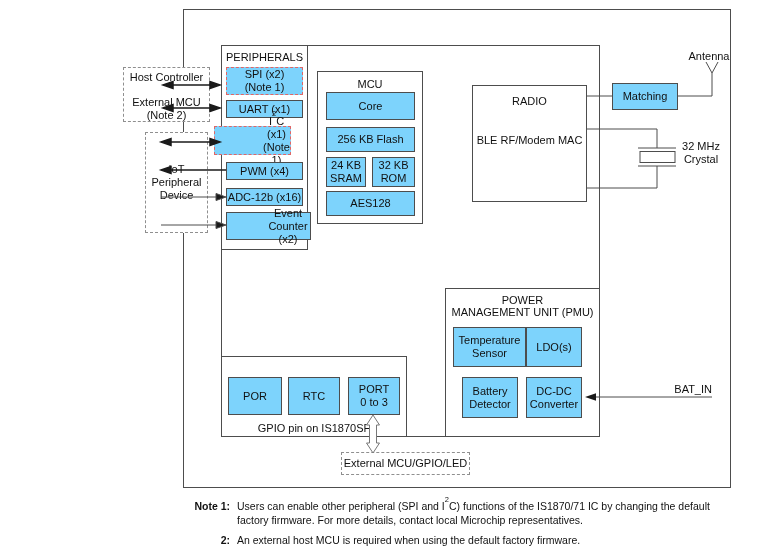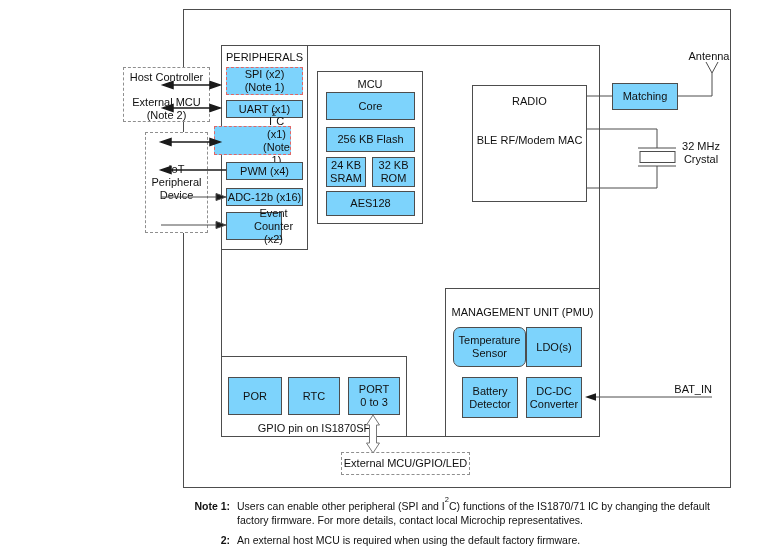--- a/index.html
+++ b/index.html
@@ -59,21 +59,21 @@
 <div class="box red-dashed" style="left:214px;top:126px;width:77px;height:29px;padding-left:48px;">
   <div><span>I</span><sup class="s2">2</sup><span>C (x1)</span></div>
   <div>(Note 1)</div>
 </div>
 <div class="box" style="left:226px;top:162px;width:77px;height:18px;">
   <div>PWM (x4)</div>
 </div>
 <div class="box" style="left:226px;top:188px;width:77px;height:18px;">
   <div style="white-space:nowrap;">ADC-12b (x16)</div>
 </div>
-<div class="box" style="left:226px;top:212px;width:56px;height:28px;padding-left:39px;">
+<div class="box" style="left:226px;top:212px;width:85px;height:28px;padding-left:39px;">
   <div>Event</div>
   <div>Counter (x2)</div>
 </div>
 
 <div class="frame" style="left:317px;top:71px;width:106px;height:153px;">
   <div class="paneltitle" style="top:6px;">MCU</div>
 </div>
 <div class="box" style="left:326px;top:92px;width:89px;height:28px;">
   <div>Core</div>
 </div>
@@ -100,23 +100,24 @@
 <div class="box" style="left:612px;top:83px;width:66px;height:27px;">
   <div>Matching</div>
 </div>
 <div class="lbl" style="left:686px;top:50px;width:46px;text-align:center;">Antenna</div>
 <div class="lbl" style="left:678px;top:140px;width:46px;text-align:center;">
   <div>32 MHz</div>
   <div>Crystal</div>
 </div>
 
 <div class="frame" style="left:445px;top:288px;width:155px;height:149px;">
+  <div class="paneltitle" style="top:5px;">POWER</div>
   <div class="paneltitle" style="top:17px;">MANAGEMENT UNIT (PMU)</div>
 </div>
-<div class="box" style="left:453px;top:327px;width:73px;height:40px;border-radius:7px;">
+<div class="box" style="left:453px;top:327px;width:73px;height:40px;">
   <div style="white-space:nowrap;">Temperature</div>
   <div>Sensor</div>
 </div>
 <div class="box" style="left:526px;top:327px;width:56px;height:40px;">
   <div>LDO(s)</div>
 </div>
 <div class="box" style="left:462px;top:377px;width:56px;height:41px;">
   <div>Battery</div>
   <div>Detector</div>
 </div>

